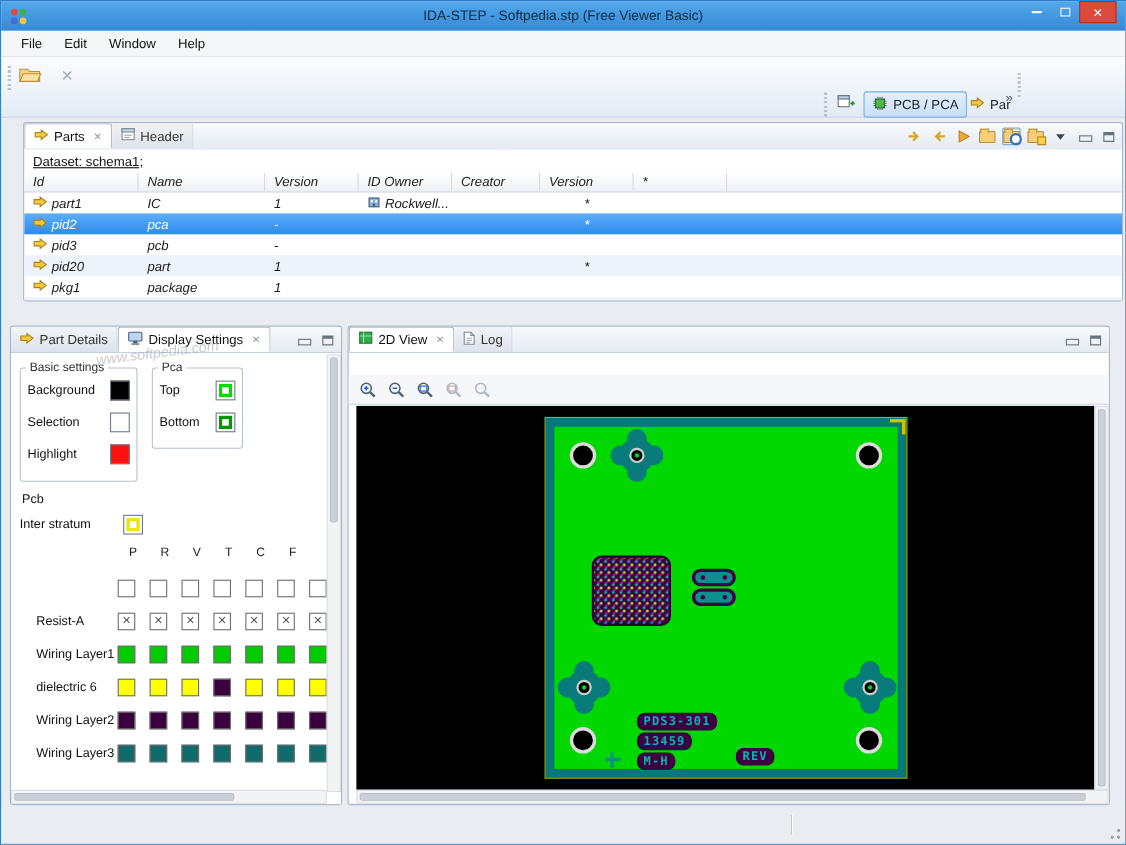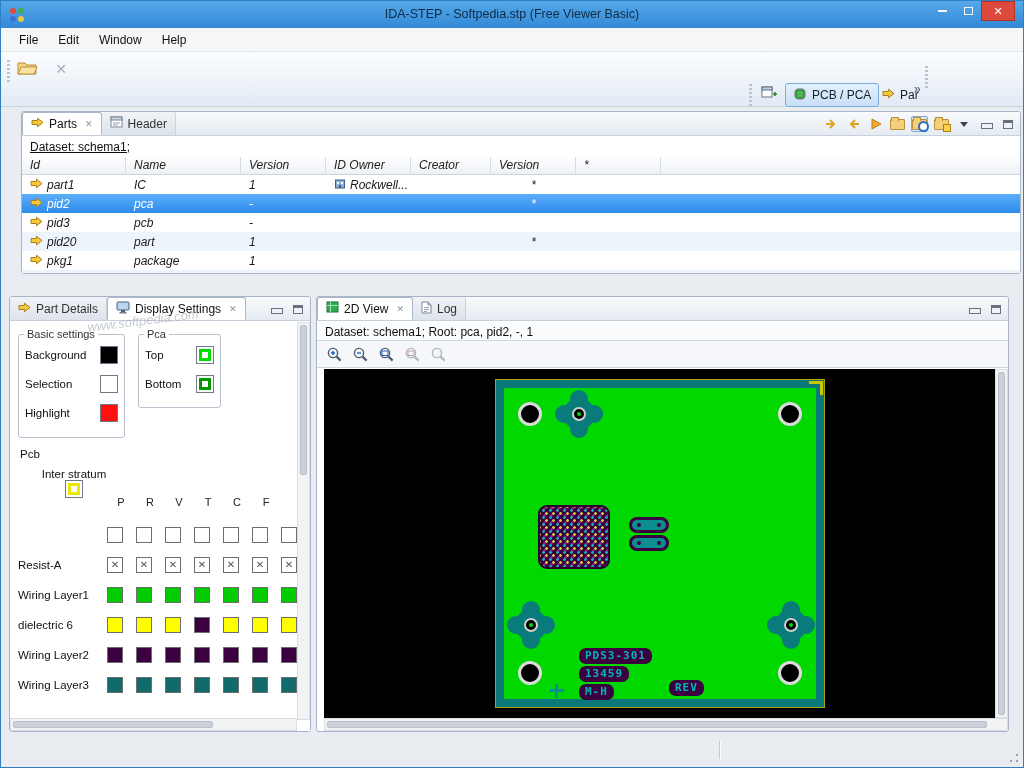--- a/index.html
+++ b/index.html
@@ -93,26 +93,26 @@
   fieldset.group { position:absolute; border:1px solid #b9c1cc; border-radius:3px; background:#fff; }
   fieldset.group legend { font-size:11px; color:#333; margin-left:5px; padding:0 3px; }
   .g-basic { left:8px; top:6px; width:107px; height:110px; }
   .g-pca { left:128px; top:6px; width:83px; height:80px; }
   .srow { display:flex; justify-content:space-between; align-items:center; height:29px; padding:0 6px; }
   .slabel { font-size:11.5px; color:#111; }
   .swatch { width:18px; height:18px; border:1px solid #707a86; background:#fff; position:relative; flex:none; }
   .swatch.hollow::after { content:""; position:absolute; inset:2px; border:3px solid var(--sc,#0c0); }
   .pcb-title { position:absolute; left:10px; top:126px; font-size:11.5px; color:#111; }
   .inter-row { position:absolute; left:8px; top:146px; width:112px; display:flex;
-    justify-content:space-between; align-items:center;flex-direction:column; }
+    justify-content:space-between; align-items:center; }
   .letters { position:absolute; left:103px; top:174px; display:flex; }
   .letters span { width:16px; margin-right:13px; text-align:center; font-size:11px; color:#222; }
   .strata { position:absolute; left:0; top:198px; right:0; }
   .stratum-row { display:flex; align-items:center; height:30px; }
-  .stratum-name { width:103px; padding-left:8px; font-size:11.5px; color:#111; }
+  .stratum-name { width:103px; padding-left:23px; font-size:11.5px; color:#111; }
   .stratum-cells { display:flex; }
   .gcell { width:16px; height:16px; border:1px solid #6f6f6f; margin-right:13px; background:#fff;
     font-size:10px; line-height:14px; text-align:center; color:#555; flex:none; }
   
   .sb { position:absolute; background:#f2f3f5; border:1px solid #dadee4; }
   .sb .thumb { position:absolute; background:#ccd1d9; border:1px solid #b9bfc9; border-radius:2px; }
   
   .v2-dataset { position:absolute; left:0; right:0; top:25px; height:19px; background:#fbfcfd;
     border-bottom:1px solid #d5dae2; padding:3px 0 0 8px; font-size:12px; color:#111; }
   .v2-tools { position:absolute; left:0; right:0; top:44px; height:27px; background:#f5f7fa;
@@ -568,21 +568,20 @@
       </div>
       <div class="view-tools">
         <span class="vt">
             <span class="ic-vmin"></span>
           </span>
         <span class="vt">
             <span class="ic-vmax"></span>
           </span>
       </div>
     </div>
-    <div class="v2-dataset">Dataset: schema1; Root: pca, pid2, -, 1</div>
     <div class="v2-tools">
       <span class="zicon">
           <svg width="17" height="17">
             <circle cx="7" cy="7" r="4.6" fill="#f2f7fb" stroke="#4f5f72" stroke-width="1.4"></circle>
             <path d="M10.6 10.6l4 4" stroke="#4f5f72" stroke-width="2.2"></path>
             <path d="M7 5v4M5 7h4" stroke="#1f63c4" stroke-width="1.4"></path>
           </svg>
         </span>
       <span class="zicon">
           <svg width="17" height="17">

